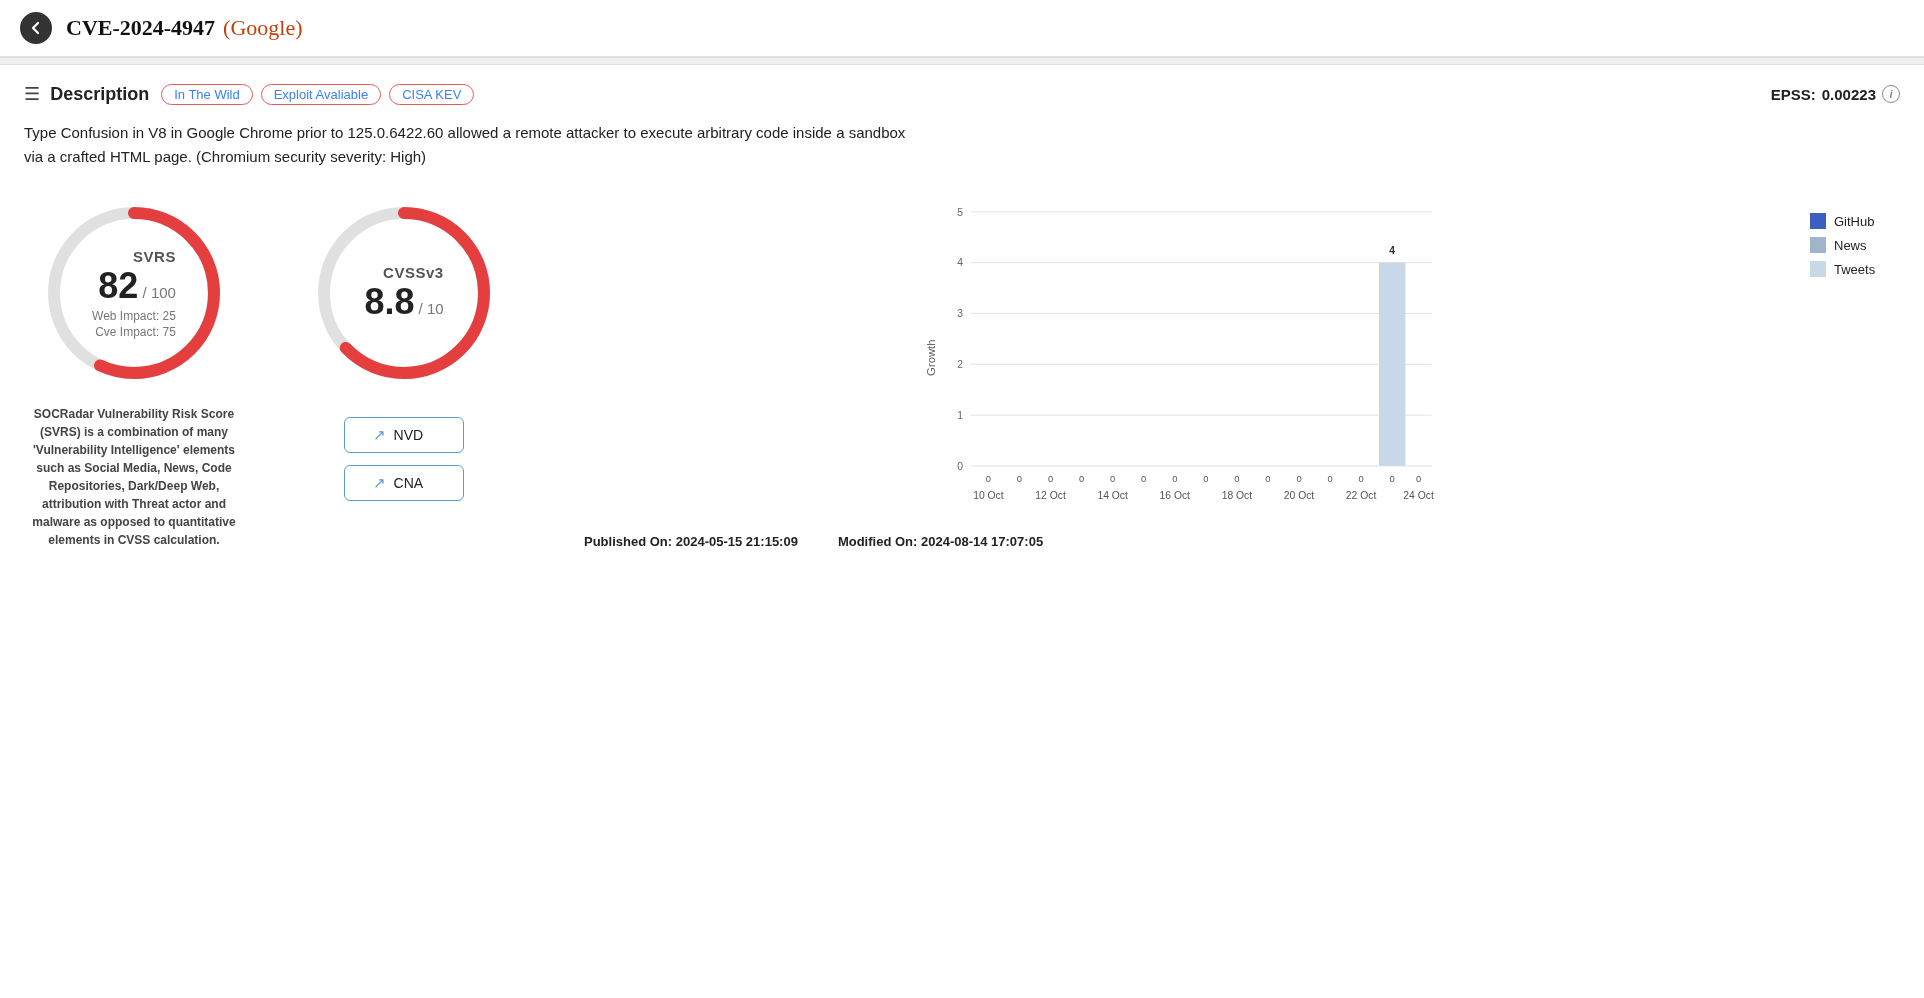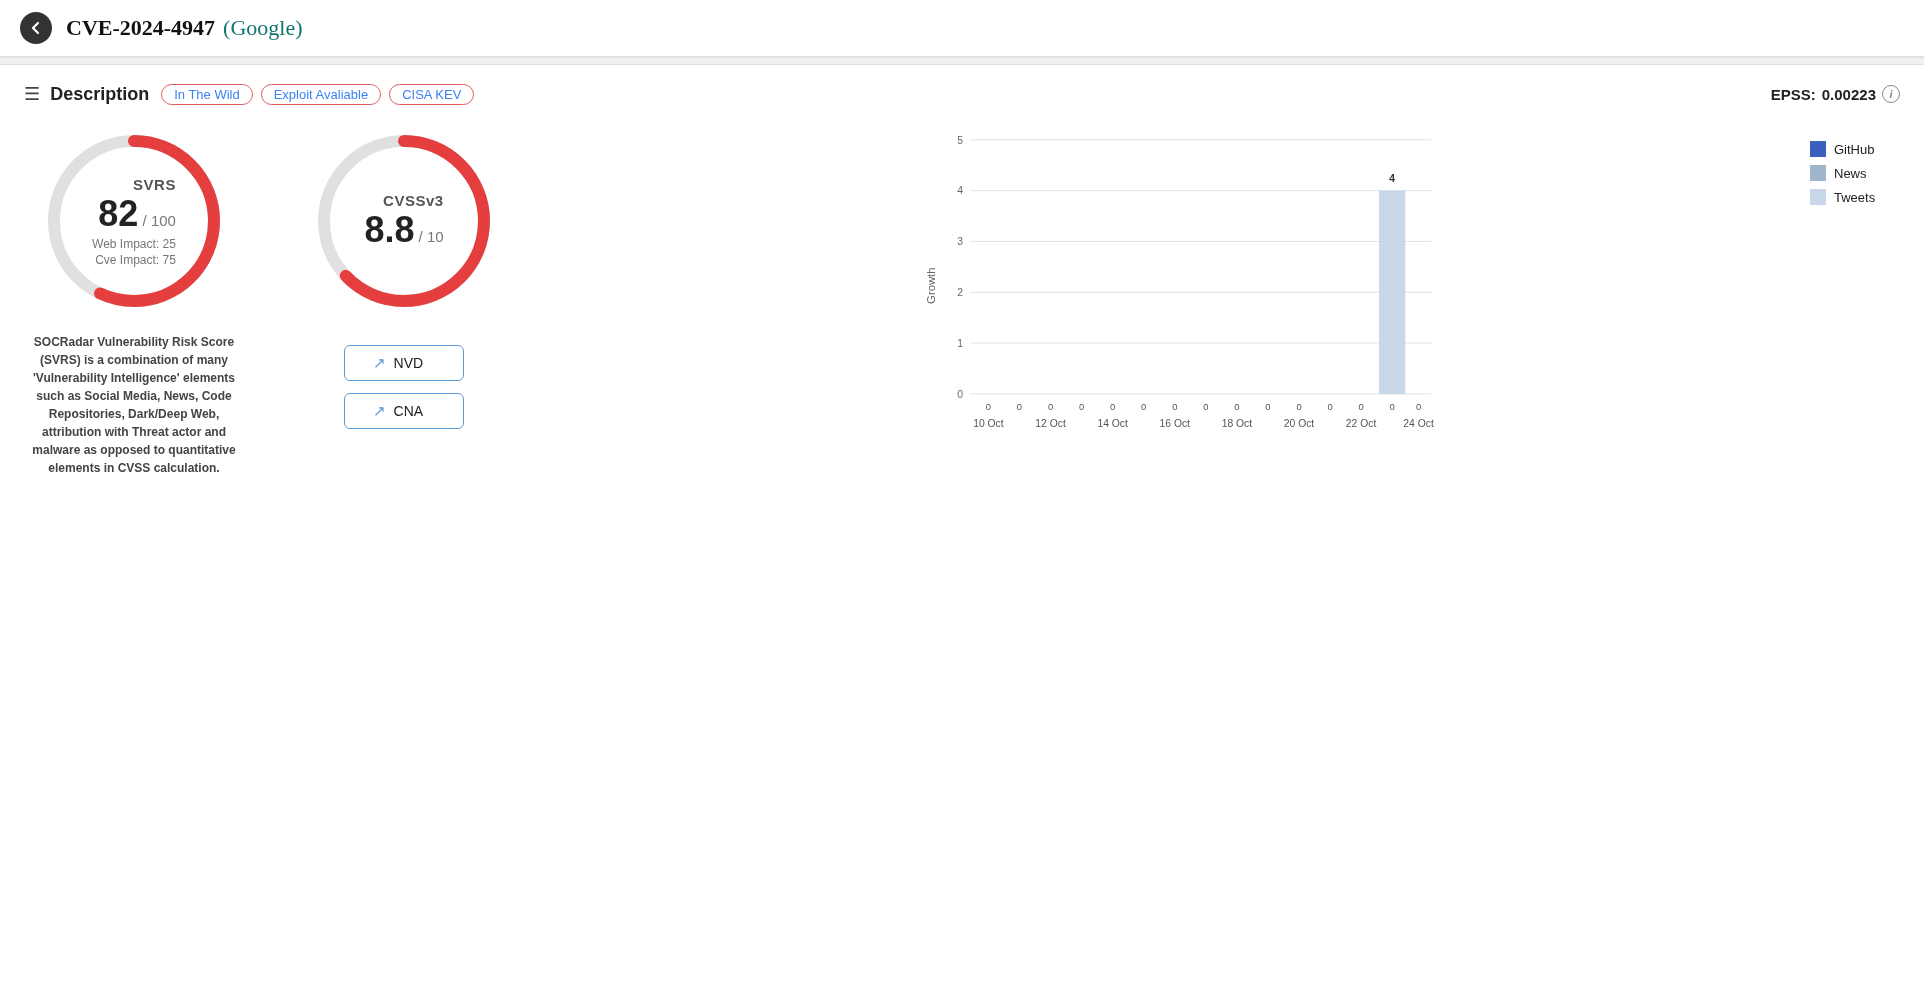--- a/index.html
+++ b/index.html
@@ -24,21 +24,21 @@
     }
     .back-btn svg { fill: #fff; }
     .page-title {
       font-size: 22px;
       font-weight: 700;
       color: #111;
     }
     .page-title-sub {
       font-size: 22px;
       font-weight: 400;
-      color: #0f766e;
+      color: #c2410c;
       margin-left: 8px;
     }
 
     .separator-bar {
       height: 8px;
       background: #f0f0f0;
       border-top: 1px solid #e0e0e0;
       border-bottom: 1px solid #e0e0e0;
     }
 
@@ -262,20 +262,21 @@
     <span class="badge">In The Wild</span>
     <span class="badge">Exploit Avaliable</span>
     <span class="badge">CISA KEV</span>
     <div class="epss-label">
       <span>EPSS:</span>
       <span>0.00223</span>
       <span class="info-icon">i</span>
     </div>
   </div>
 
+  <div class="description-text">Type Confusion in V8 in Google Chrome prior to 125.0.6422.60 allowed a remote attacker to execute arbitrary code inside a sandbox via a crafted HTML page. (Chromium security severity: High)</div>
 
   <div class="metrics-row">
 
     <div class="gauge-section">
       <div class="gauge-container">
         <svg class="gauge-svg" viewBox="0 0 200 200">
 
           <circle cx="100" cy="100" r="80" fill="none" stroke="#e0e0e0" stroke-width="12"></circle>
 
           <circle cx="100" cy="100" r="80" fill="none" stroke="#e53e3e" stroke-width="12" stroke-dasharray="412 503" stroke-dashoffset="126" stroke-linecap="round" transform="rotate(-90 100 100)"></circle>
@@ -409,16 +410,26 @@
             <div class="legend-color" style="background:#a0b4cc;"></div>
             <span>News</span>
           </div>
           <div class="legend-item">
             <div class="legend-color" style="background:#c8d8e8;"></div>
             <span>Tweets</span>
           </div>
         </div>
       </div>
 
+      <div class="published-row">
+        <span>
+          <span>Published On:</span>
+          <span>2024-05-15 21:15:09</span>
+        </span>
+        <span>
+          <span>Modified On:</span>
+          <span>2024-08-14 17:07:05</span>
+        </span>
+      </div>
     </div>
 
   </div>
 </div>
 
 </body></html>

